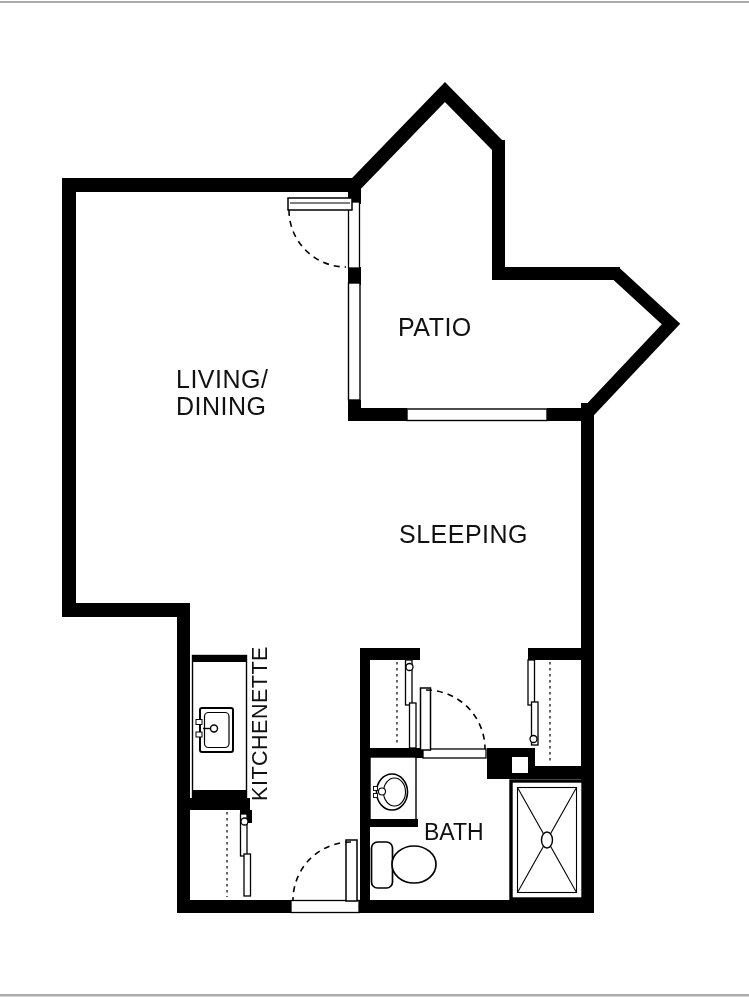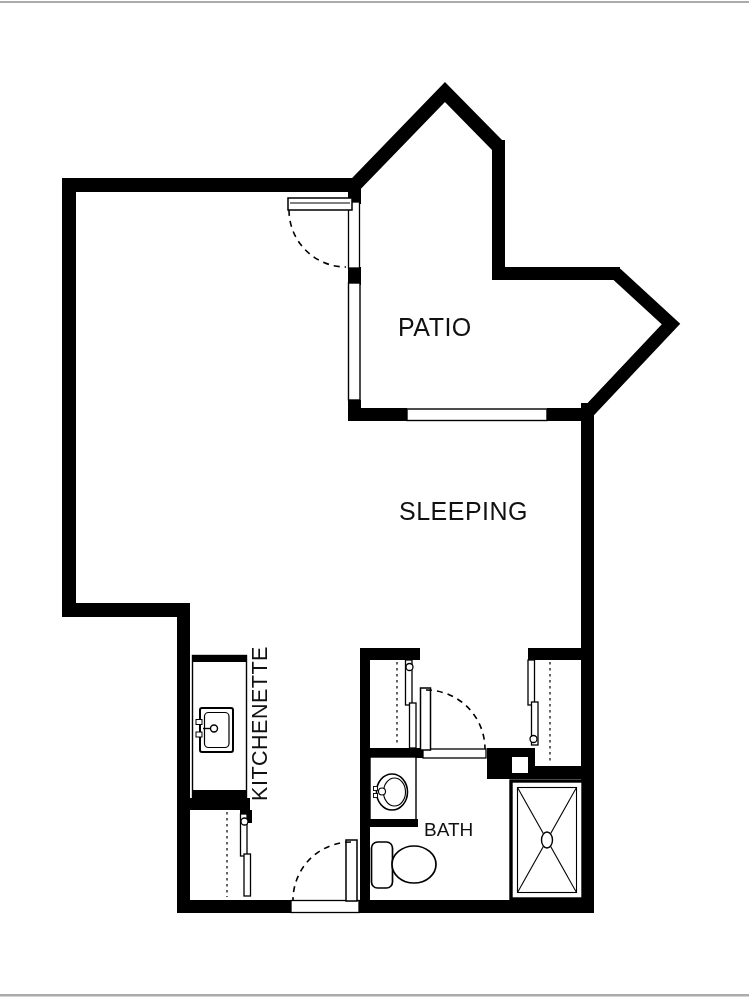--- a/index.html
+++ b/index.html
@@ -9,22 +9,22 @@
   }
   #plan-svg{position:absolute;left:0;top:0;}
   .lbl{
     position:absolute;color:#111111;white-space:pre;
     font-family:"Liberation Sans","DejaVu Sans",sans-serif;
   }
   .lbl-room{font-size:25px;line-height:27px;letter-spacing:0.5px;}
   .center{text-align:left;}
   #living-label{left:176px;top:366px;text-align:left;}
   #patio-label{left:398px;top:314px;width:100px;}
-  #sleeping-label{left:399px;top:498px;width:140px;line-height:26.5px;}
-  #bath-label{left:424px;top:819px;width:68px;font-size:19px;}
+  #sleeping-label{left:399px;top:521px;width:140px;line-height:26.5px;}
+  #bath-label{left:424px;top:819px;width:68px;font-size:23px;}
   #kitchenette-label{
     left:180px;top:711px;width:160px;height:25px;
     font-size:21.5px;letter-spacing:0.5px;text-align:center;
     transform:rotate(-90deg);transform-origin:50% 50%;
   }
   #unit-label{left:90px;top:719px;font-size:46px;letter-spacing:1px;}
 </style>
 </head>
 <body>
 
@@ -165,20 +165,21 @@
 
     <g>
       <rect x="511" y="781" width="72" height="118" fill="#ffffff" stroke="#000000" stroke-width="3.4"></rect>
       <rect x="517.5" y="787.5" width="59" height="105" fill="none" stroke="#000000" stroke-width="1.1"></rect>
       <line x1="517.5" y1="787.5" x2="576.5" y2="892.5" stroke="#000000" stroke-width="1.1"></line>
       <line x1="576.5" y1="787.5" x2="517.5" y2="892.5" stroke="#000000" stroke-width="1.1"></line>
       <ellipse cx="547" cy="840" rx="5.5" ry="8" fill="#ffffff" stroke="#000000" stroke-width="1.4"></ellipse>
     </g>
   </svg>
 
+  <div id="living-label" class="lbl lbl-room"><div>LIVING/</div><div>DINING</div></div>
 
   <div id="patio-label" class="lbl lbl-room center">PATIO</div>
 
   <div id="sleeping-label" class="lbl lbl-room center"><div>SLEEPING</div></div>
 
   <div id="bath-label" class="lbl center">BATH</div>
 
   <div id="kitchenette-label" class="lbl">KITCHENETTE</div>
 
 

